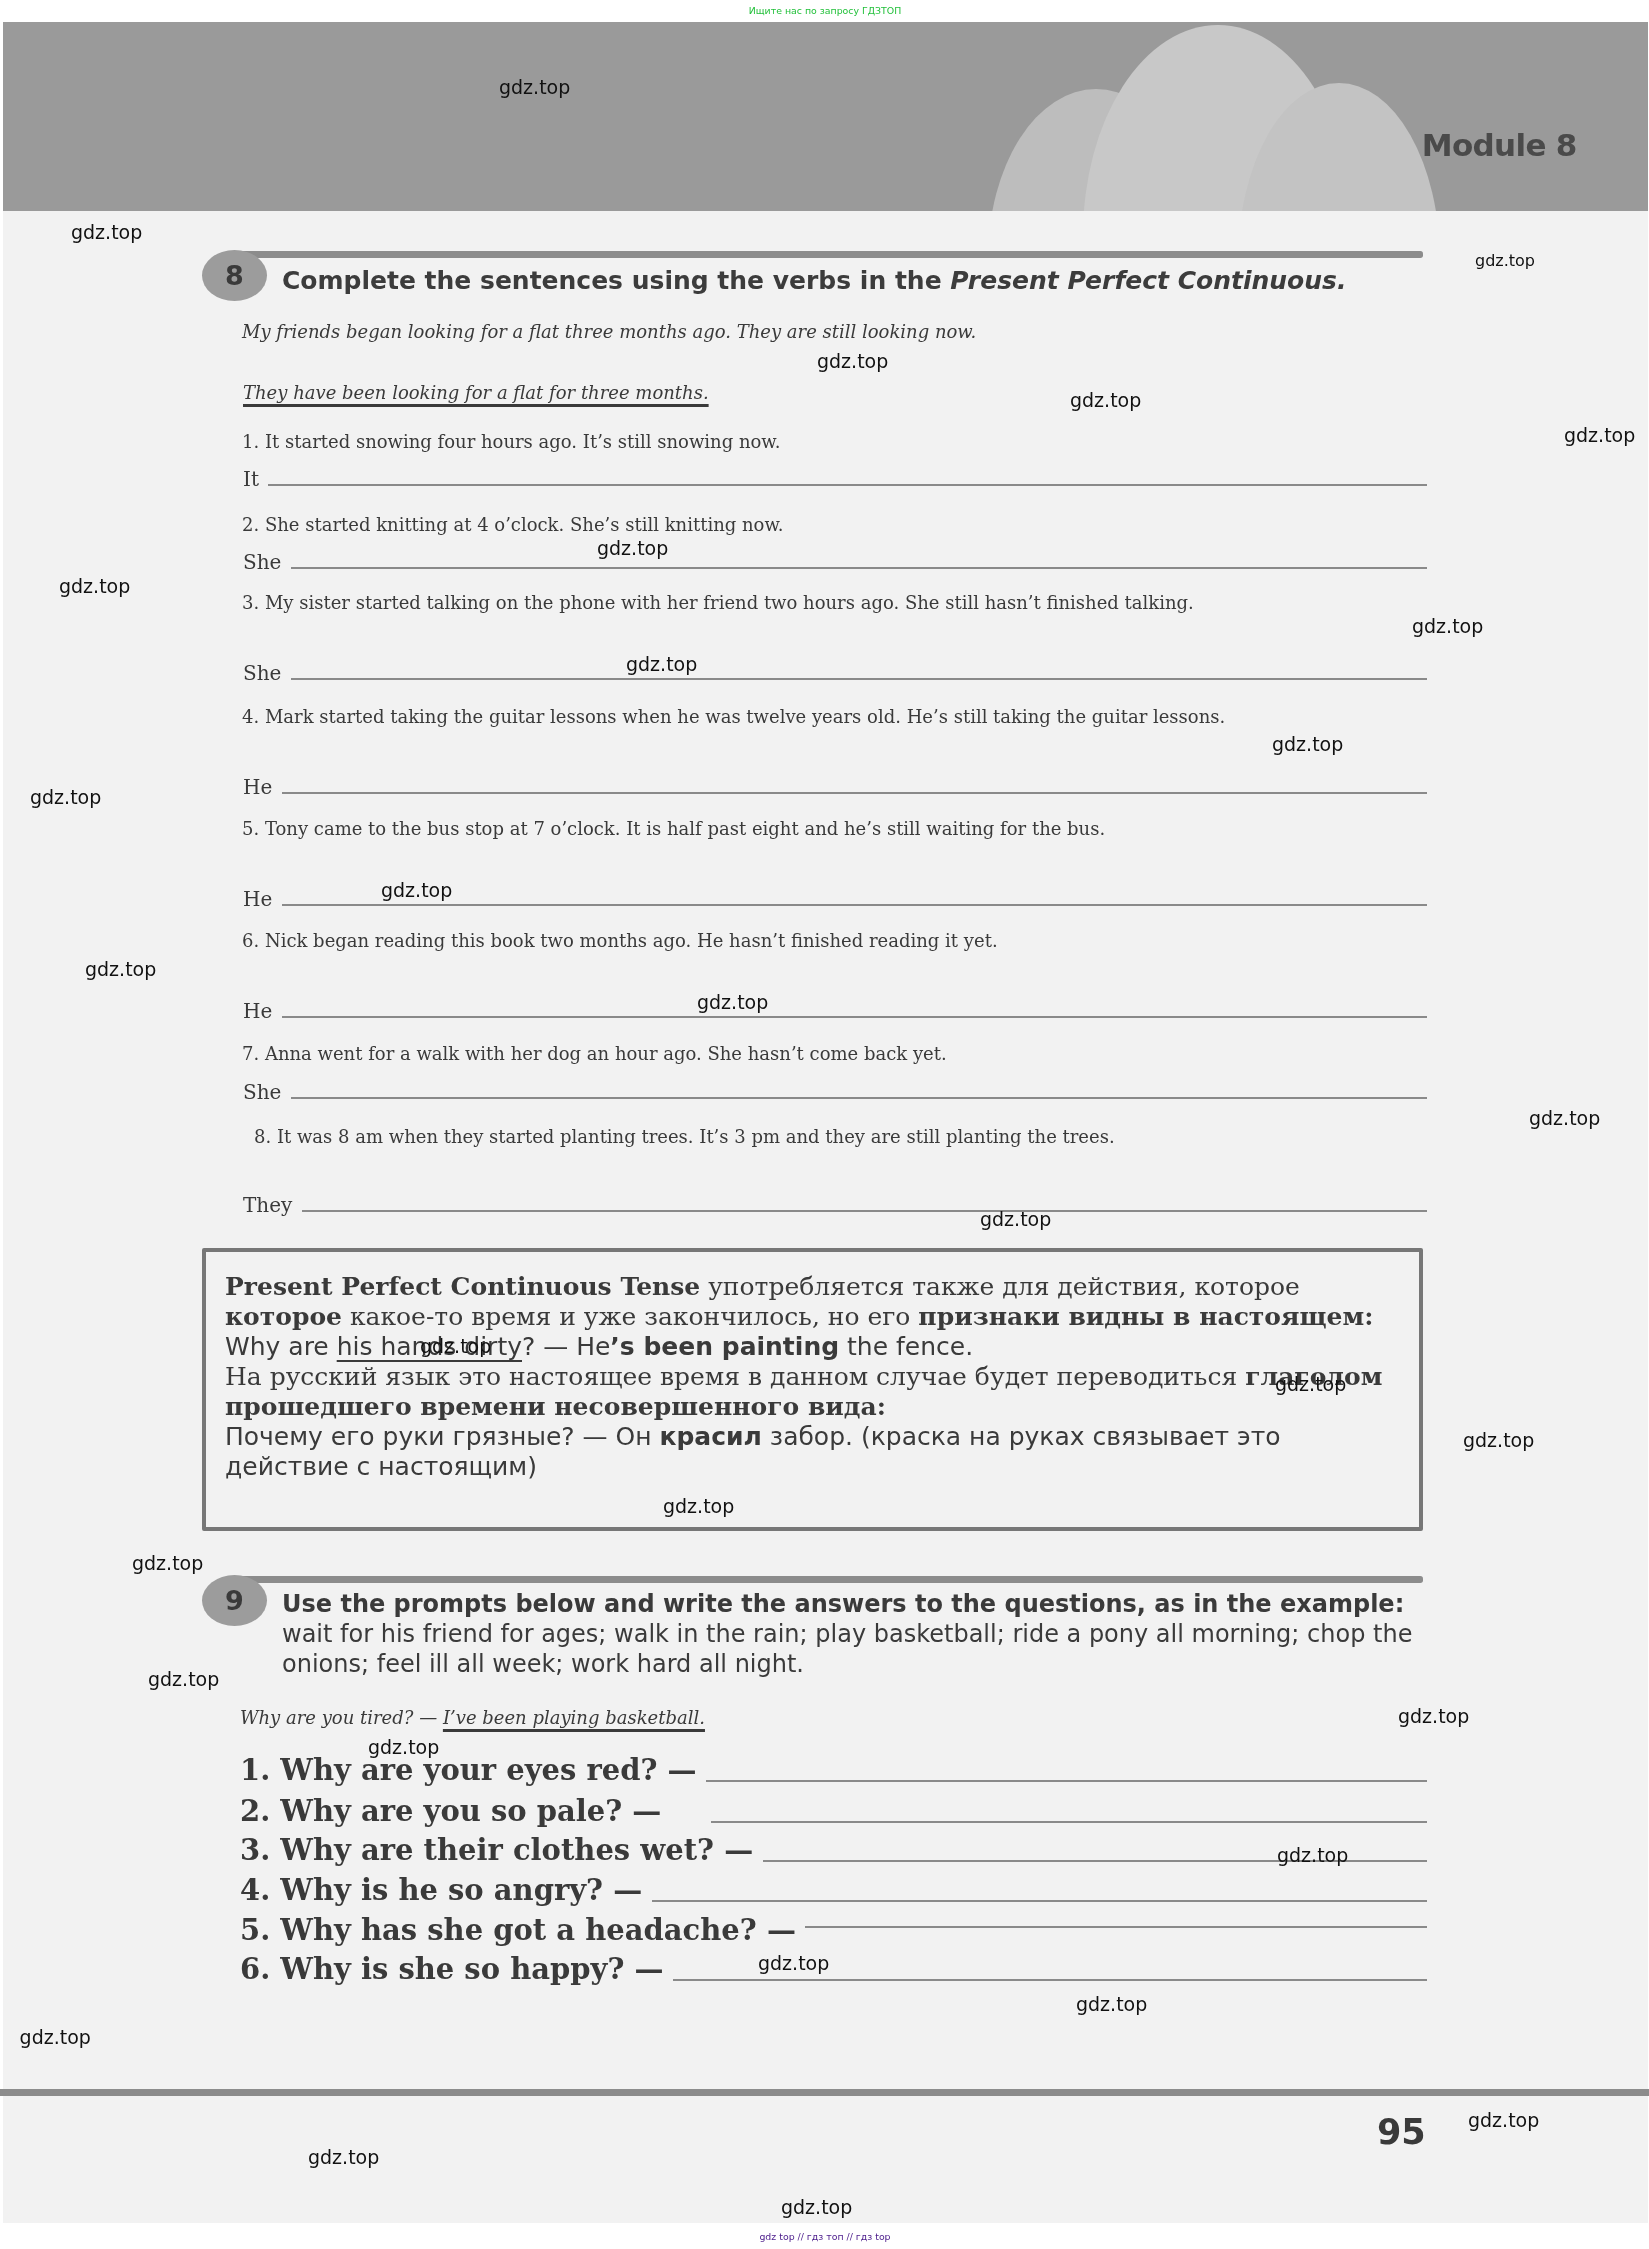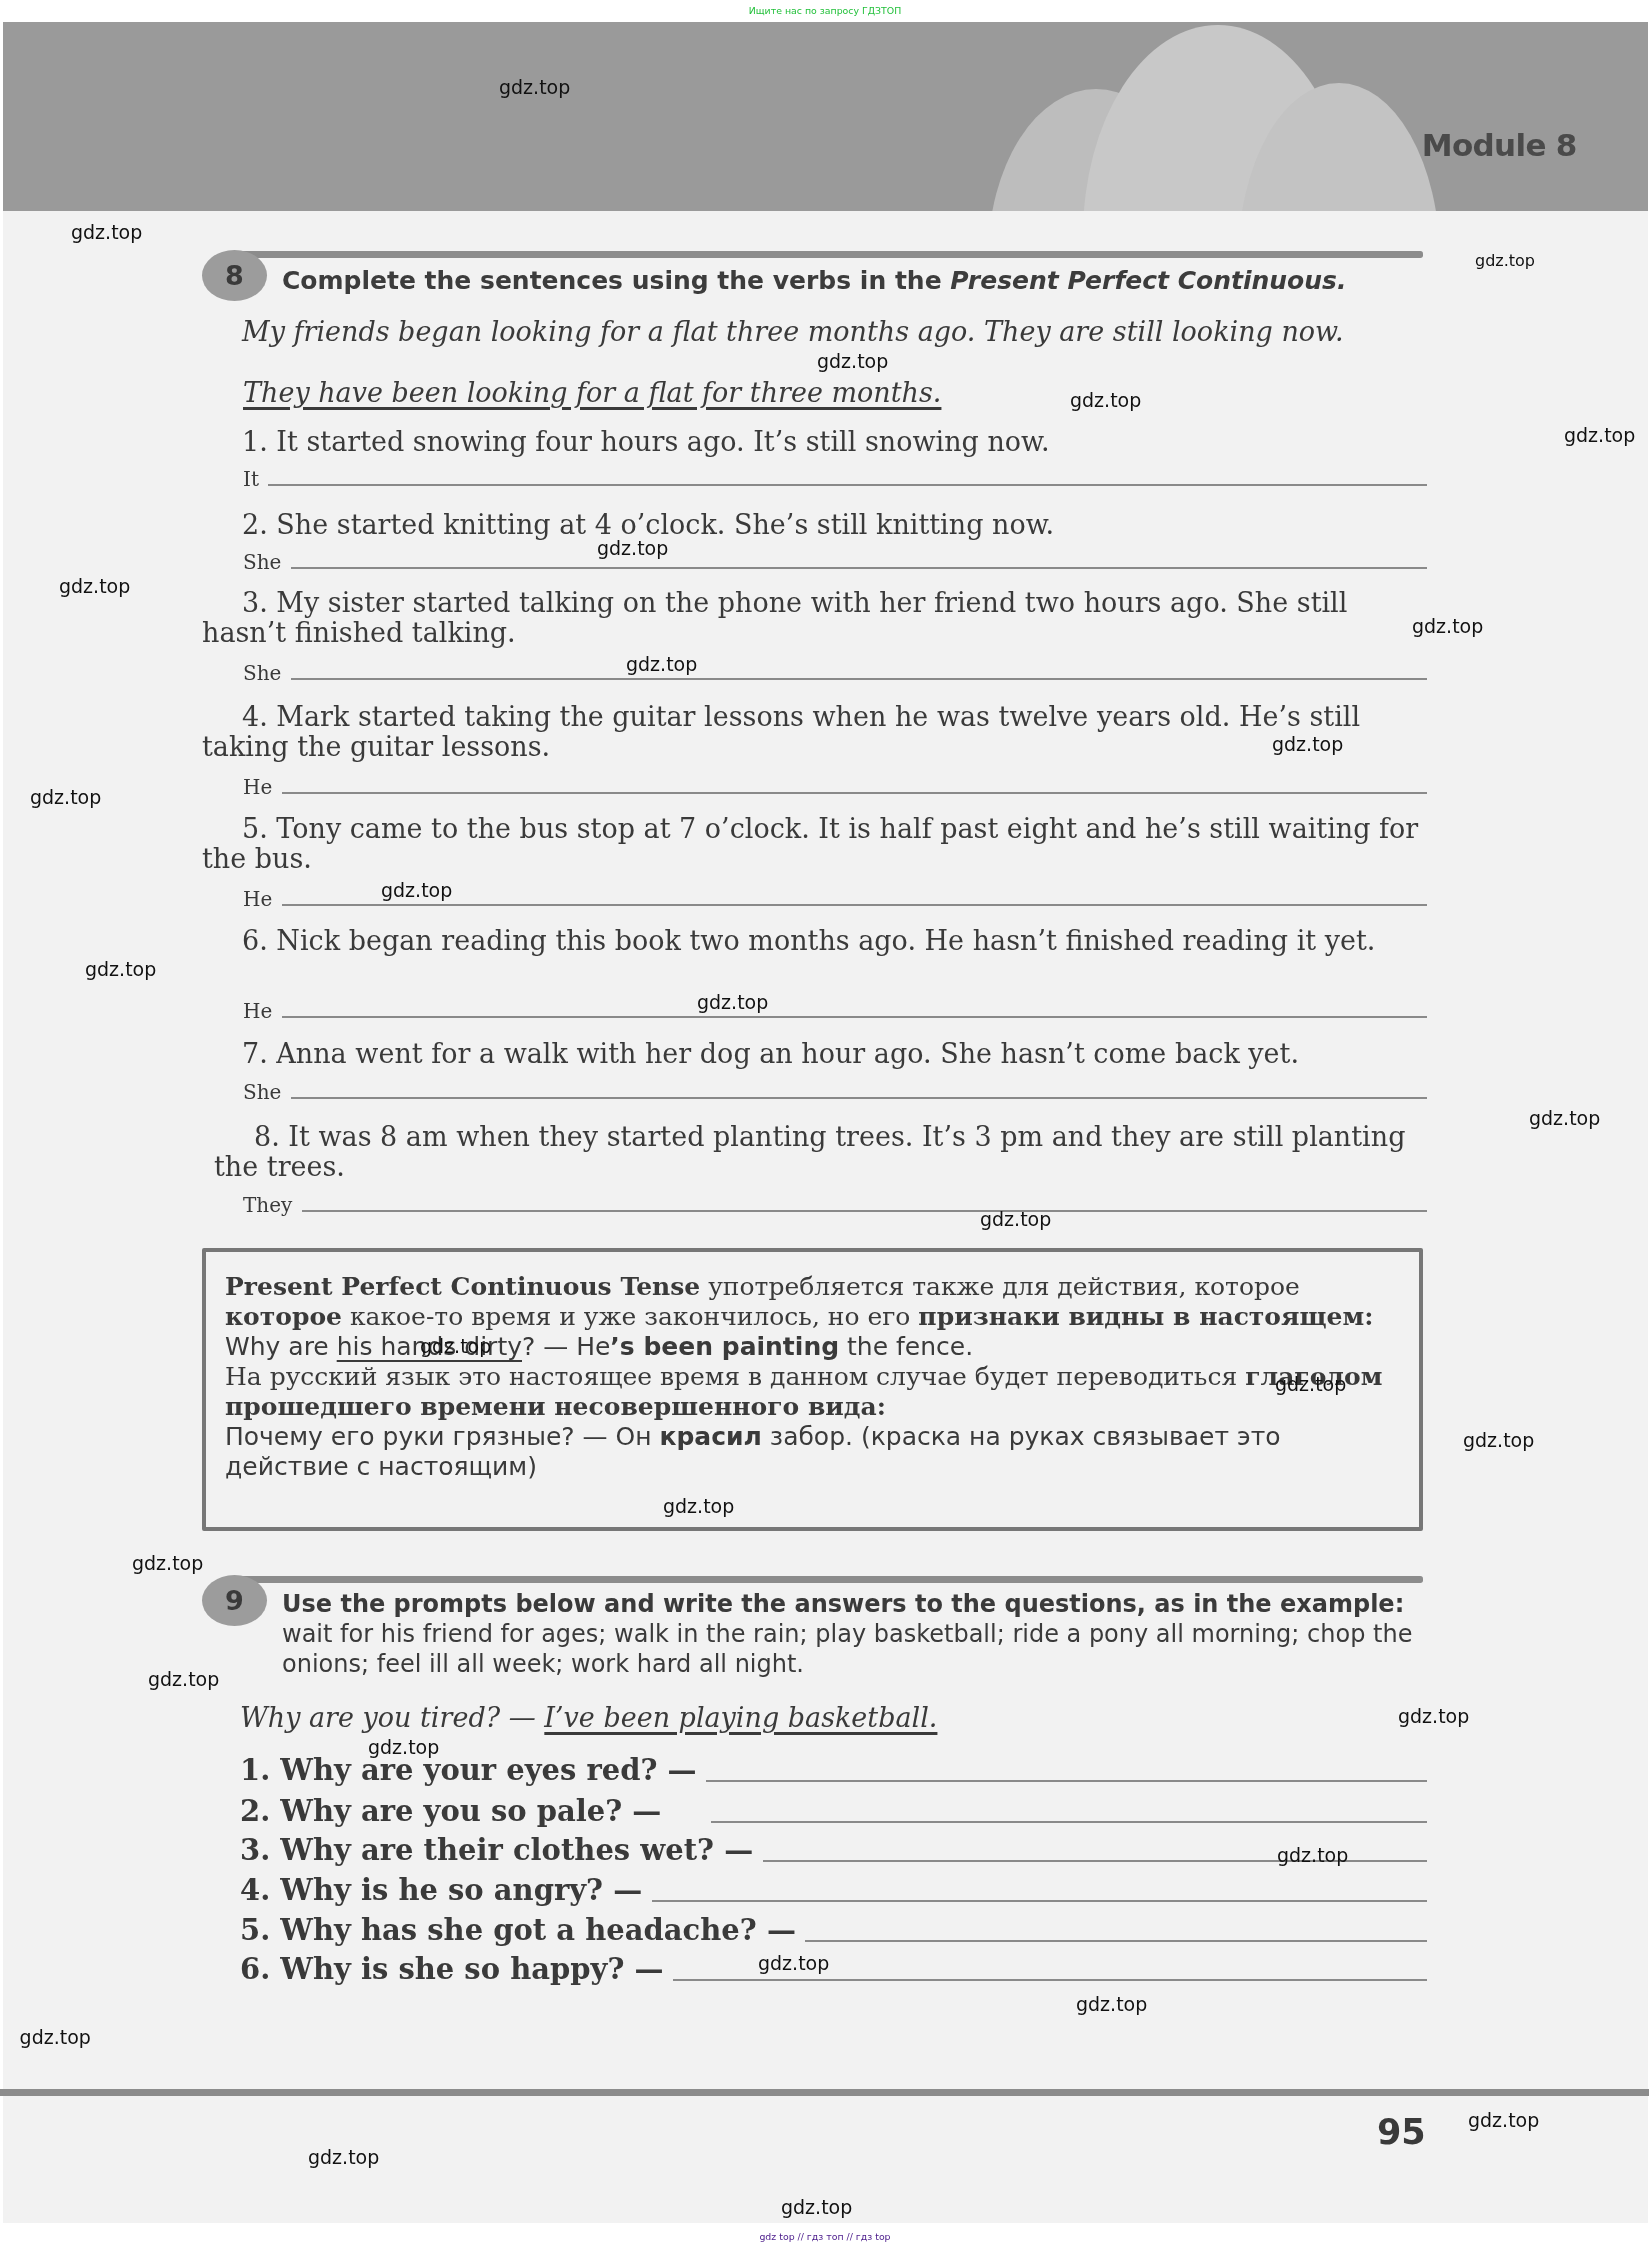--- a/index.html
+++ b/index.html
@@ -42,21 +42,21 @@
   .ex-num {
     position:absolute; left:0; width:65px; height:51px; border-radius:50%;
     background:#9c9c9c; color:#3a3a3a; font-family:"DejaVu Sans", sans-serif;
     font-weight:bold; font-size:27px; text-align:center; line-height:51px;
   }
   .ex-title {
     position:absolute; left:80px; font-family:"DejaVu Sans", sans-serif;
     font-weight:bold; font-size:25px; color:#3c3c3c;
   }
   .ex-title .it { font-style:italic; }
-  .line-text { position:absolute; left:202px; width:1221px; font-size:27px; line-height:30px; color:#3a3a3a; }
+  .line-text { position:absolute; left:202px; width:1221px; font-size:18px; line-height:30px; color:#3a3a3a; }
   .italic { font-style:italic; }
   .indent { text-indent:40px; }
   .ul { text-decoration:underline; text-decoration-thickness:2.7px; text-underline-offset:5.4px; }
   .answer { position:absolute; left:243px; right:223px; font-size:20px; color:#3a3a3a; display:flex; align-items:flex-end; }
   .answer .blank { flex:1; border-bottom:2.7px solid #8a8a8a; margin-left:9.4px; margin-bottom:5.4px; height:2.7px; }
   .rule-box {
     position:absolute; left:202px; top:1248px; width:1221px; height:283px;
     border:4px solid #777; border-radius:2px; box-sizing:border-box;
     padding:20px 19px; font-size:25px; color:#3a3a3a; line-height:30px;
   }
@@ -164,21 +164,21 @@
     <span class="blank"></span>
   </div>
 <div class="q-row" style="top:1833px;">
     <span>3. Why are their clothes wet? —</span>
     <span class="blank"></span>
   </div>
 <div class="q-row" style="top:1873px;align-items:flex-end;">
     <span>4. Why is he so angry? —</span>
     <span class="blank"></span>
   </div>
-<div class="q-row" style="top:1913px;">
+<div class="q-row" style="top:1913px;align-items:center;">
     <span>5. Why has she got a headache? —</span>
     <span class="blank"></span>
   </div>
 <div class="q-row" style="top:1952px;">
     <span>6. Why is she so happy? —</span>
     <span class="blank"></span>
   </div>
 
 <div class="footer-rule"></div>
 <div class="page-num">95</div>

